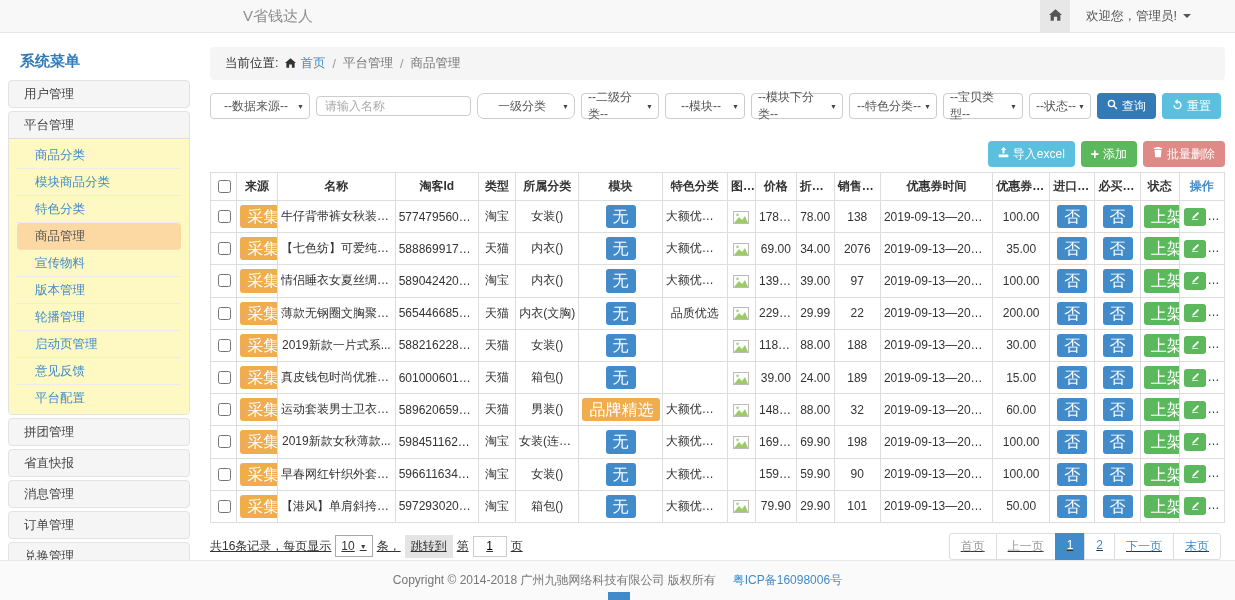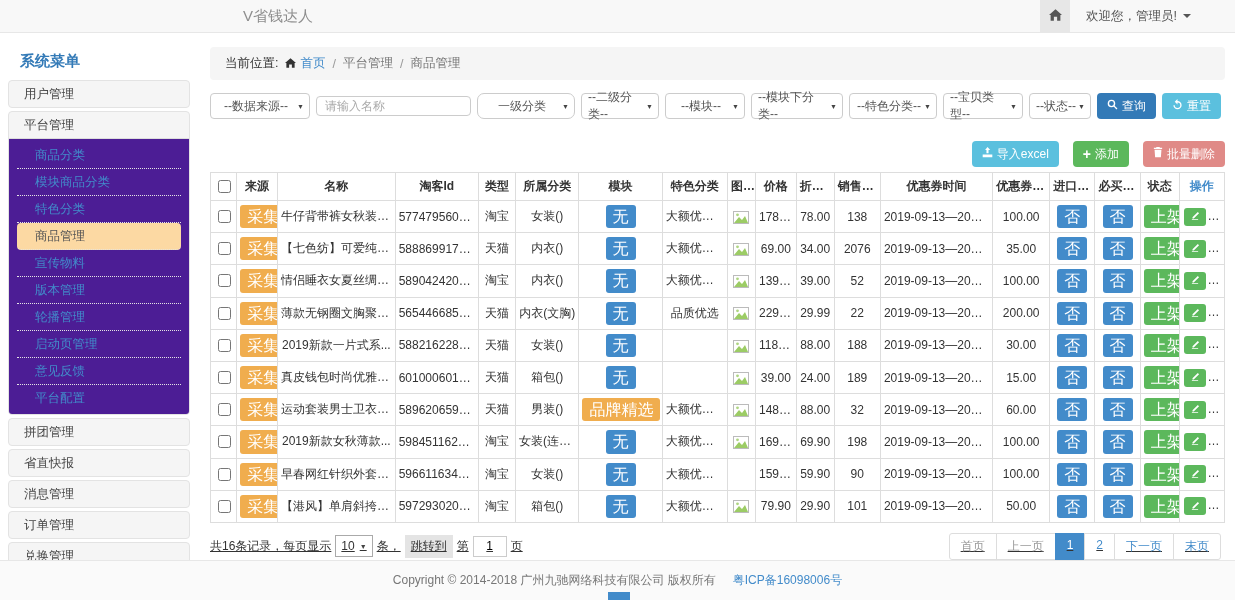--- a/index.html
+++ b/index.html
@@ -15,21 +15,21 @@
   .home-btn { width:30px; height:100%; background:#e7e7e7; display:flex; align-items:center; justify-content:center; cursor:pointer; }
   .welcome { padding:0 44px 0 16px; font-size:12.5px; color:#555; display:flex; align-items:center; gap:6px; cursor:pointer; }
   .caret { width:0; height:0; border-left:4px solid transparent; border-right:4px solid transparent; border-top:4px solid #555; }
   
   .wrap { display:flex; padding:14px 10px 0 8px; height:527px; overflow:hidden; }
   
   .sidebar { width:182px; flex:none; }
   .sidebar-title { color:#337ab7; font-weight:bold; font-size:15px; padding:5px 12px 9px; }
   .panel { margin-bottom:3px; border:1px solid #e3e3e3; border-radius:4px; background:#f5f5f5; overflow:hidden; }
   .panel-head { padding:6px 15px; font-size:12.5px; color:#444; cursor:pointer; line-height:14px; }
-  .panel-body { background:#4c1d95; border-top:1px solid #ddd; padding:3px 8px; display:flex; flex-direction:column; }
+  .panel-body { background:#fef9c3; border-top:1px solid #ddd; padding:3px 8px; display:flex; flex-direction:column; }
   .sub-item { font-size:12.5px; color:#428bca; padding:6px 8px 6px 18px; line-height:14px;
               border-bottom:1px dotted #e5e5e5; cursor:pointer; text-decoration:none; }
   .sub-item:last-child { border-bottom:none; }
   .sub-item.active { background:#fcd9a3; border-radius:4px; color:#555; }
   
   .main { flex:1; min-width:0; margin-left:20px; }
   .breadcrumb { background:#f5f5f5; border-radius:4px; padding:8px 15px; font-size:12.5px; color:#777;
                 display:flex; align-items:center; gap:7px; }
   .bc-label { color:#333; }
   .bc-home { color:#428bca; display:flex; align-items:center; gap:4px; cursor:pointer; }
@@ -43,21 +43,21 @@
   .f-input { height:20px; border:1px solid #ccc; border-radius:4px; padding:0 8px; font-size:12px; color:#555; flex:none; }
   .f-input::placeholder { color:#aaa; }
   .btn { height:26px; border:none; border-radius:4px; color:#fff; font-size:12px; padding:0 10px;
          display:inline-flex; align-items:center; gap:4px; cursor:pointer; flex:none; }
   .btn.primary { background:#337ab7; }
   .btn.info { background:#5bc0de; }
   .btn.success { background:#5cb85c; }
   .btn.danger-light { background:#e08a87; }
   .plus-glyph { font-size:14px; font-weight:bold; line-height:1; }
   
-  .toolbar { display:flex; justify-content:flex-end; gap:14px; margin-top:22px; margin-bottom:5px; }
+  .toolbar { display:flex; justify-content:flex-end; gap:6px; margin-top:22px; margin-bottom:5px; }
   
   table { width:100%; border-collapse:collapse; table-layout:fixed; font-size:12px; color:#333; }
   th,td { border:1px solid #ddd; padding:4px 3px; text-align:center; overflow:hidden;
           white-space:nowrap; text-overflow:ellipsis; height:26px; }
   th { font-weight:bold; background:#fff; }
   th.op-col { color:#428bca; }
   .badge { display:inline-block; border-radius:3px; padding:2px 7px; font-size:16px; color:#fff; line-height:1.2; }
   .badge.orange { background:#f0ad4e; }
   .badge.blue { background:#428bca; }
   .badge.green { background:#5cb85c; }
@@ -354,21 +354,21 @@
             <td>内衣()</td>
             <td><span class="badge blue">无</span></td>
             <td>大额优惠券</td>
             <td><span class="thumb"><svg width="16" height="13" viewBox="0 0 16 13">
                   <rect x="0.5" y="0.5" width="15" height="12" fill="#fff" stroke="#bbb"></rect>
                   <circle cx="4.5" cy="3.8" r="1.4" fill="#aed581"></circle>
                   <path d="M1 12 L6 6 L9 9 L12 5 L15 12 Z" fill="#9ccc65"></path>
                 </svg></span></td>
             <td>139.00</td>
             <td>39.00</td>
-            <td>52</td>
+            <td>97</td>
             <td>2019-09-13—2019-09-20</td>
             <td>100.00</td>
             <td><span class="badge blue">否</span></td>
             <td><span class="badge blue">否</span></td>
             <td><span class="badge green">上架</span></td>
             <td><button class="op green">
                 <span><svg width="10" height="10" viewBox="0 0 16 16" fill="#fff">
                     <path d="M12.5 1.5l2 2L6 12H4v-2zM3 13h10v1.5H3z"></path>
                   </svg></span>
               </button><button class="op red">

